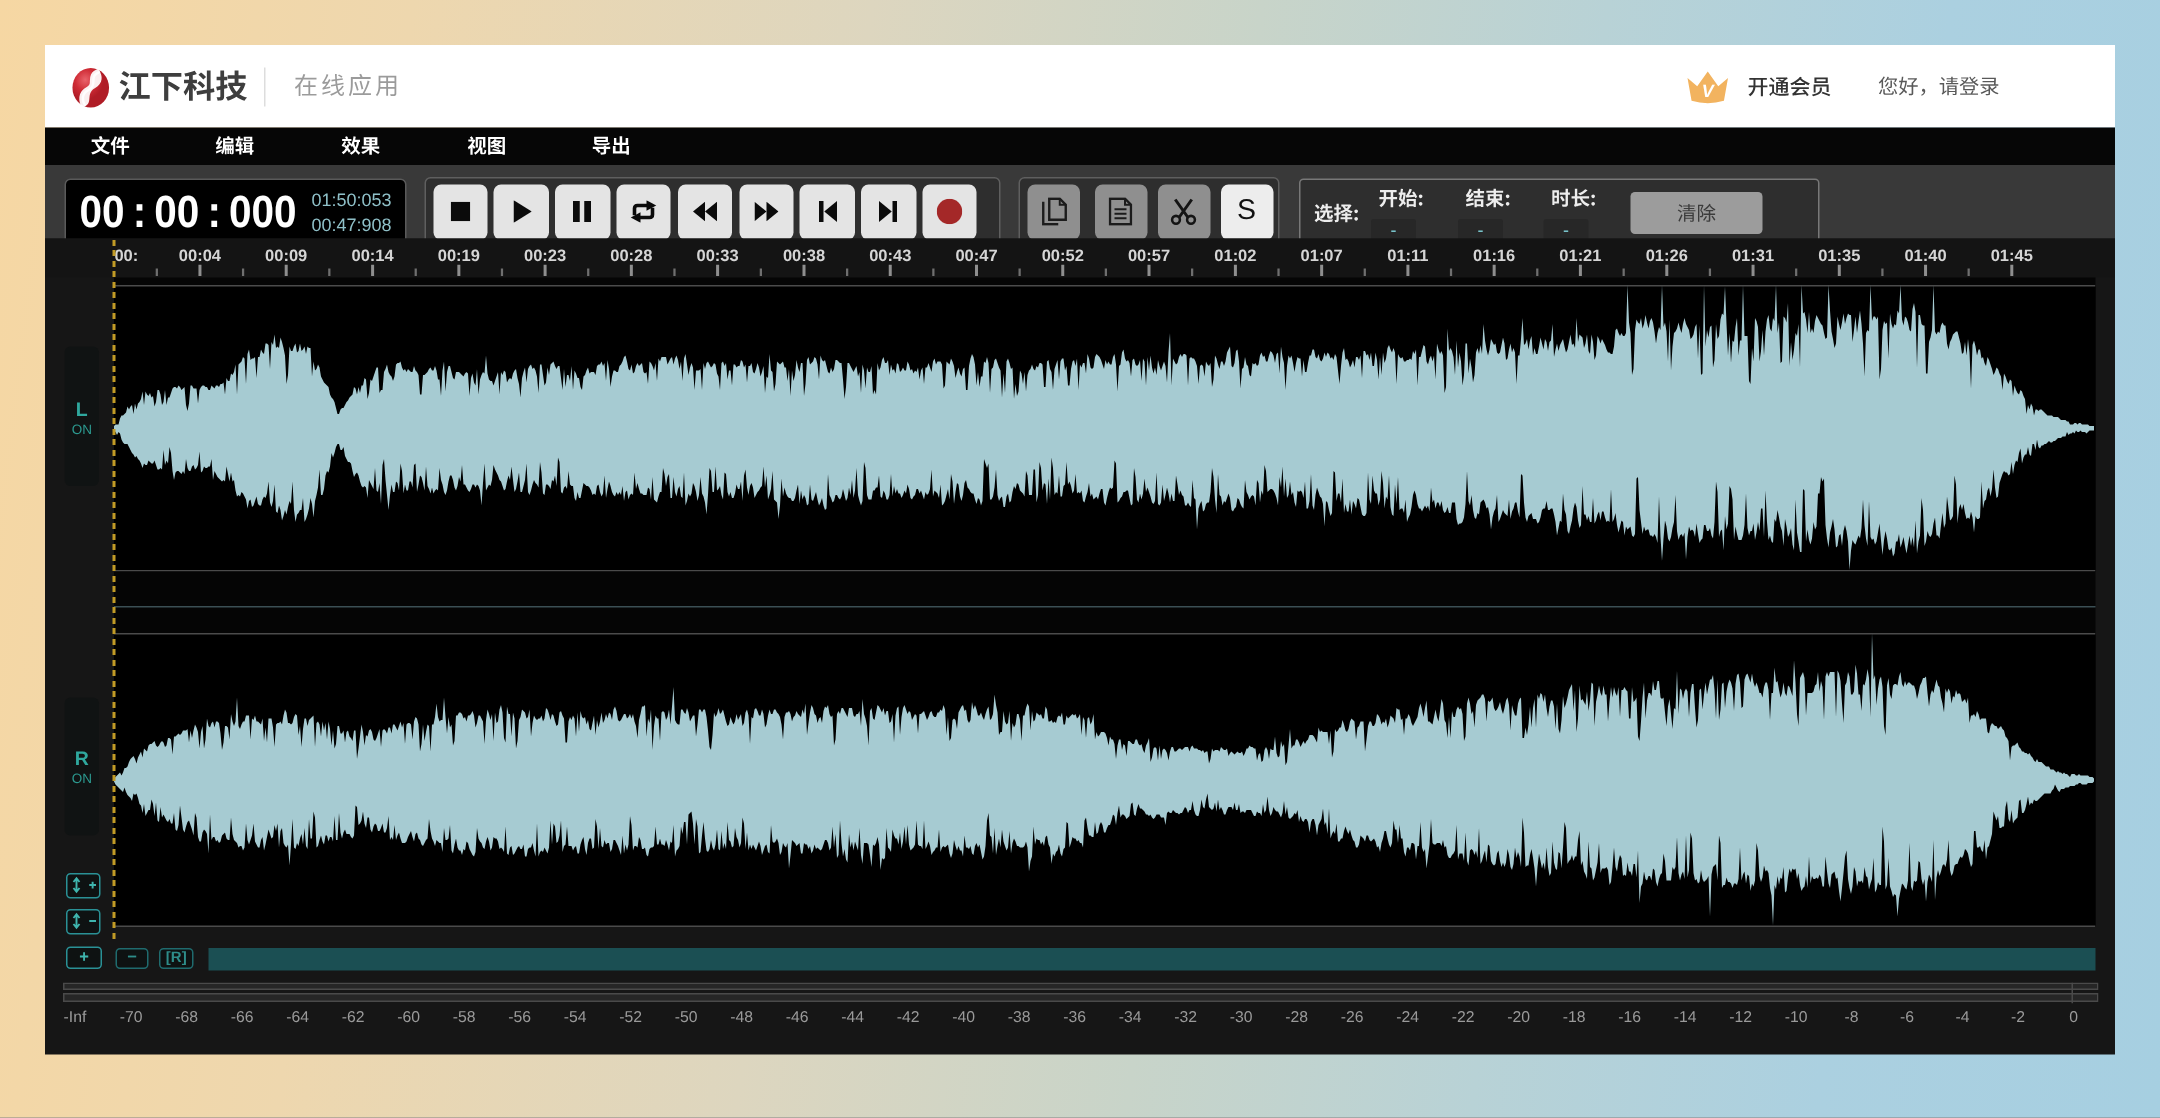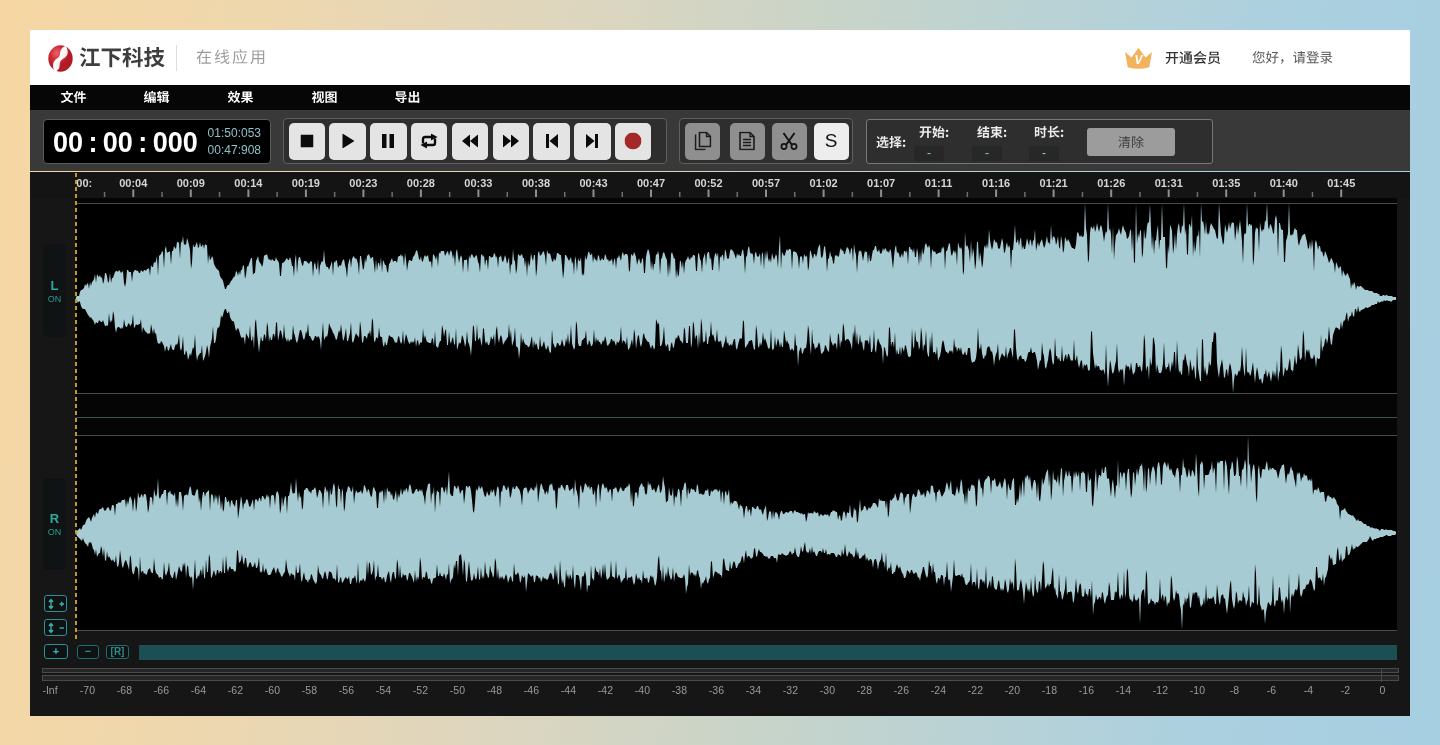--- a/index.html
+++ b/index.html
@@ -21,21 +21,21 @@
 .group { position:absolute; top:8px; height:46px; background:#2e2e2e; border:1px solid #5f5f5f; border-radius:4px; }
 .tbtn { position:absolute; top:4px; width:36.5px; height:36.5px; background:#e4e4e4; border-radius:5px; }
 .tbtn svg { position:absolute; left:50%; top:50%; transform:translate(-50%,-50%); }
 .gbtn { background:#8f8f8f; }
 .sbtn { background:#ededed; text-align:center; line-height:36px; font-size:19px; color:#111; }
 .sel { position:absolute; left:836px; top:9px; width:347px; height:45px; background:#2e2e2e; border:1px solid #787878; border-radius:3px; }
 .sel .lab { position:absolute; }
 .sel .dash { position:absolute; font-size:12px; color:#7fd0d8; width:30px; height:15px; line-height:14px; text-align:center; background:#272727; border-radius:2px; }
 .clear { position:absolute; left:220px; top:8px; width:88px; height:28px; background:#9c9c9c; border-radius:3px; display:flex; align-items:center; justify-content:center; }
 
-.workspace { position:absolute; left:0; top:142px; width:1380px; height:544px; background:#161616; }
+.workspace { position:absolute; left:0; top:129px; width:1380px; height:544px; background:#161616; }
 .ruler { position:absolute; left:0; top:0; width:1380px; height:26px; background:#141414; }
 .ruler text { font-family:"Liberation Sans",sans-serif; font-size:11px; font-weight:bold; fill:#d5d5d5; }
 .ch { position:absolute; left:46px; width:1321px; background:#000; }
 .sep { position:absolute; left:46px; top:245px; width:1321px; height:1px; background:#3b4f54; }
 .playhead { position:absolute; left:45px; top:1px; width:2px; height:468px;
   background:repeating-linear-gradient(180deg,#c19b26 0 4px,transparent 4px 7px); }
 .chanbtn { position:absolute; left:13px; width:23px; background:#101313; border-radius:4px; text-align:center; color:#2fa89e; }
 .chanbtn .big { font-size:13px; font-weight:bold; }
 .chanbtn .on { font-size:9px; margin-top:1px; color:#2c9a90; }
 .zbtn { position:absolute; background:#0e1212; border:1px solid #2a9196; border-radius:3px; color:#3fb5ae; text-align:center; font-weight:bold; }

